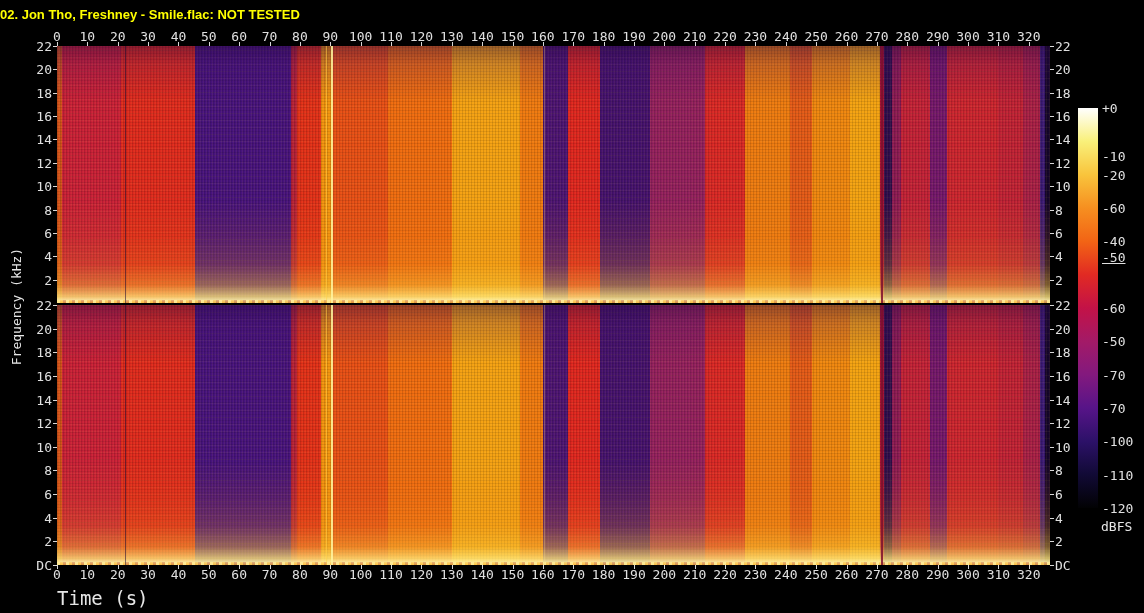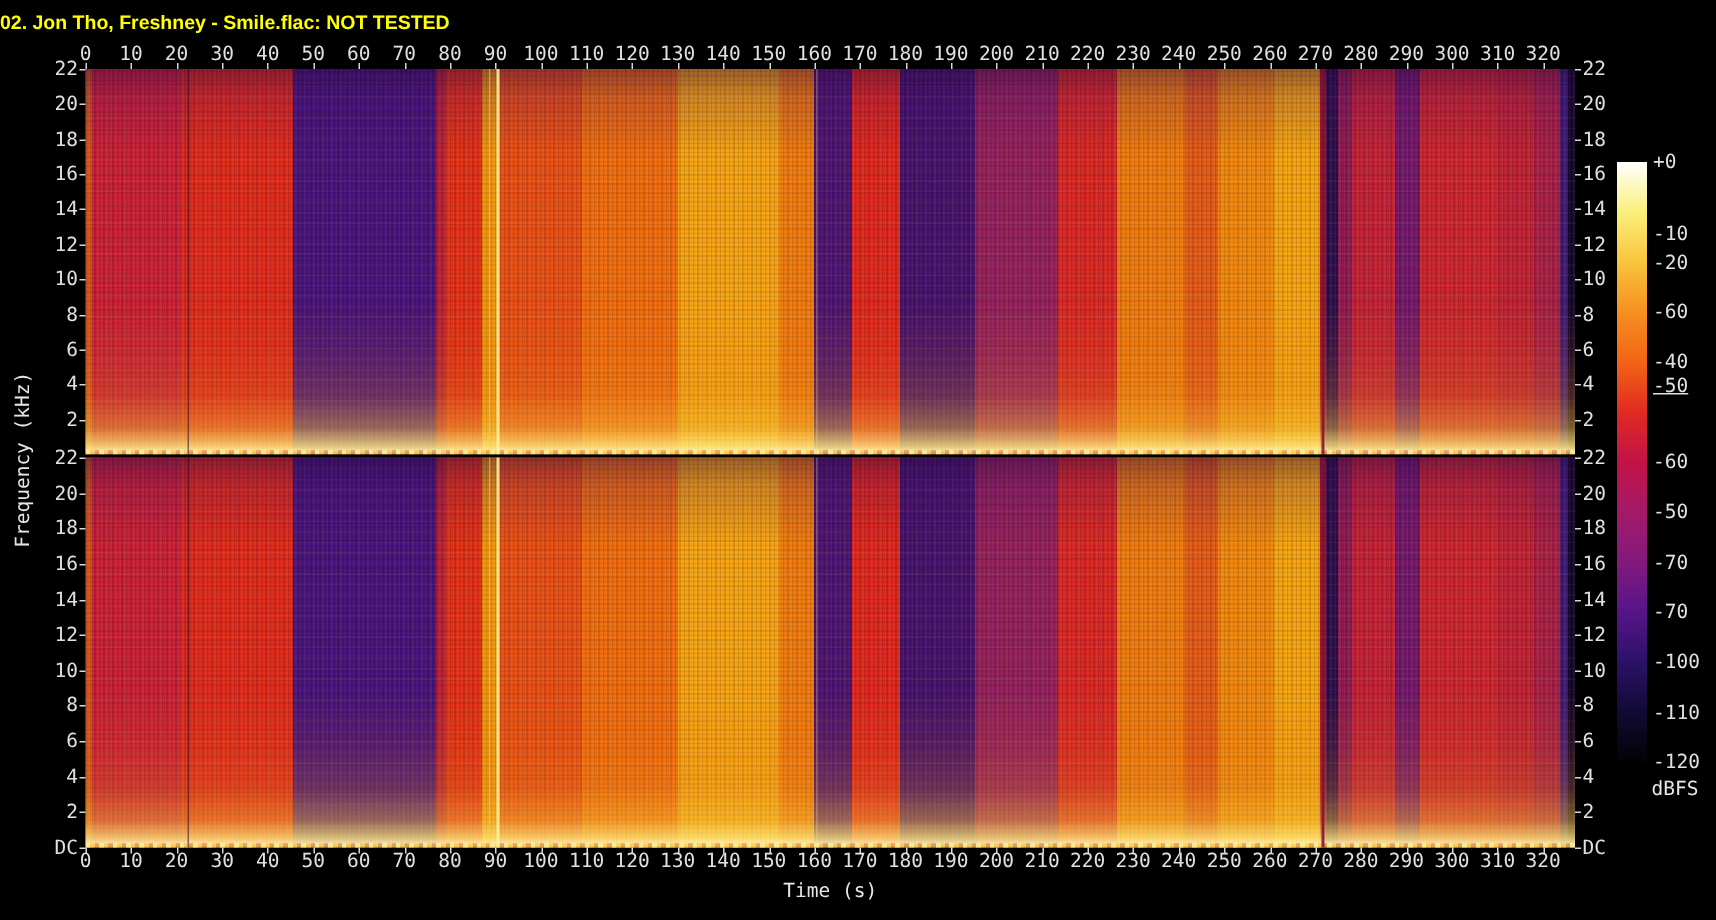--- a/index.html
+++ b/index.html
@@ -2,22 +2,22 @@
 <html><head>
 <meta charset="utf-8">
 <style>
   html,body{margin:0;padding:0;background:#000;}
   .stage{position:relative;width:1144px;height:613px;background:#000;overflow:hidden;
          font-family:"DejaVu Sans Mono",monospace;color:#e6e6e6;}
   .title{position:absolute;top:7px;left:0;width:100%;
          font:bold 13px "Liberation Sans",sans-serif;color:#ffff00;}
   .attribution{position:absolute;right:4px;bottom:2px;
          font:bold 12px "Liberation Sans",sans-serif;color:#ffff00;}
-  .xlabel{position:absolute;left:57px;width:993px;top:587px;text-align:center;
-          font-size:13px;color:#e6e6e6;}
+  .xlabel{position:absolute;left:57px;width:993px;top:587px;
+          font-size:19px;color:#e6e6e6;}
   .ylabel{position:absolute;left:-104px;top:299px;width:240px;text-align:center;
           font-size:13px;color:#e6e6e6;transform:rotate(-90deg);}
   .tick-label{position:absolute;font-size:13px;line-height:13px;transform:translateX(-50%);color:#e0e0e0;}
   .freq-label{position:absolute;font-size:13px;line-height:13px;color:#e0e0e0;}
   .freq-label.left{left:0;width:52px;text-align:right;}
   .freq-label.right{left:1055px;width:52px;text-align:left;}
   .tick{position:absolute;background:#d8d8d8;}
   .tick.v{width:1px;height:4px;}
   .tick.h{width:4px;height:1px;}
   .channel{position:absolute;left:57px;width:993px;background:#200a40;}

